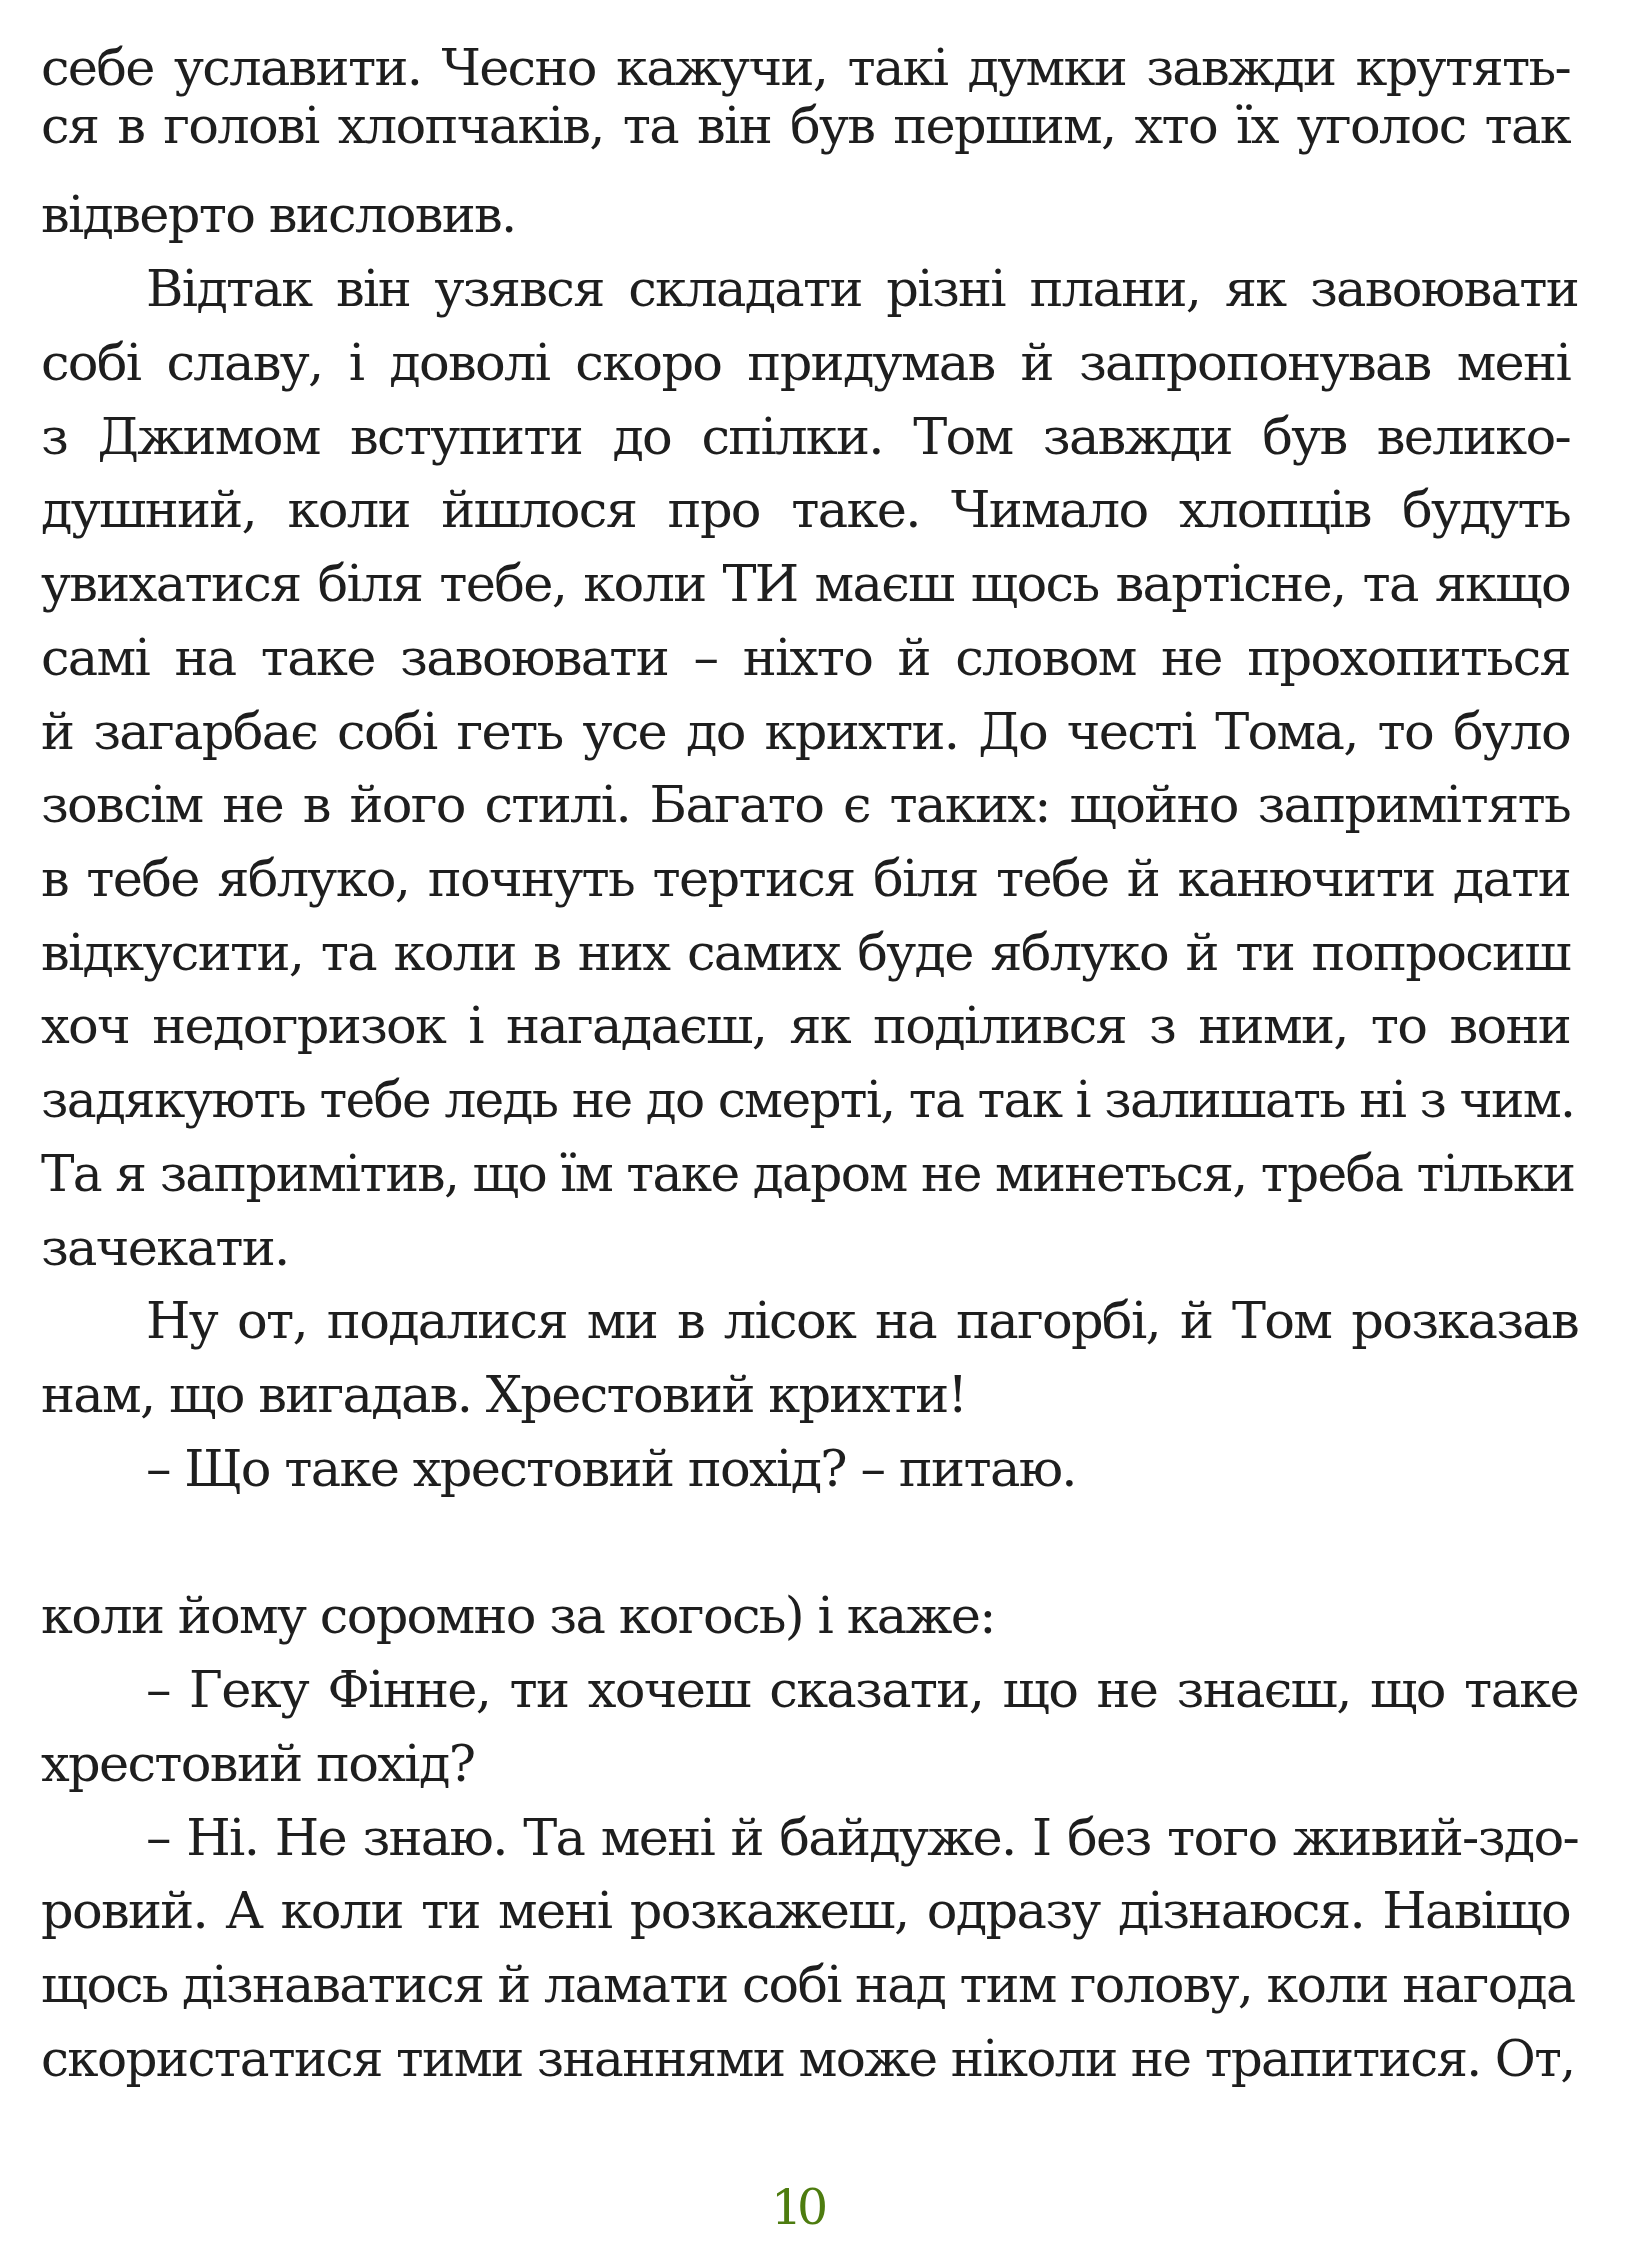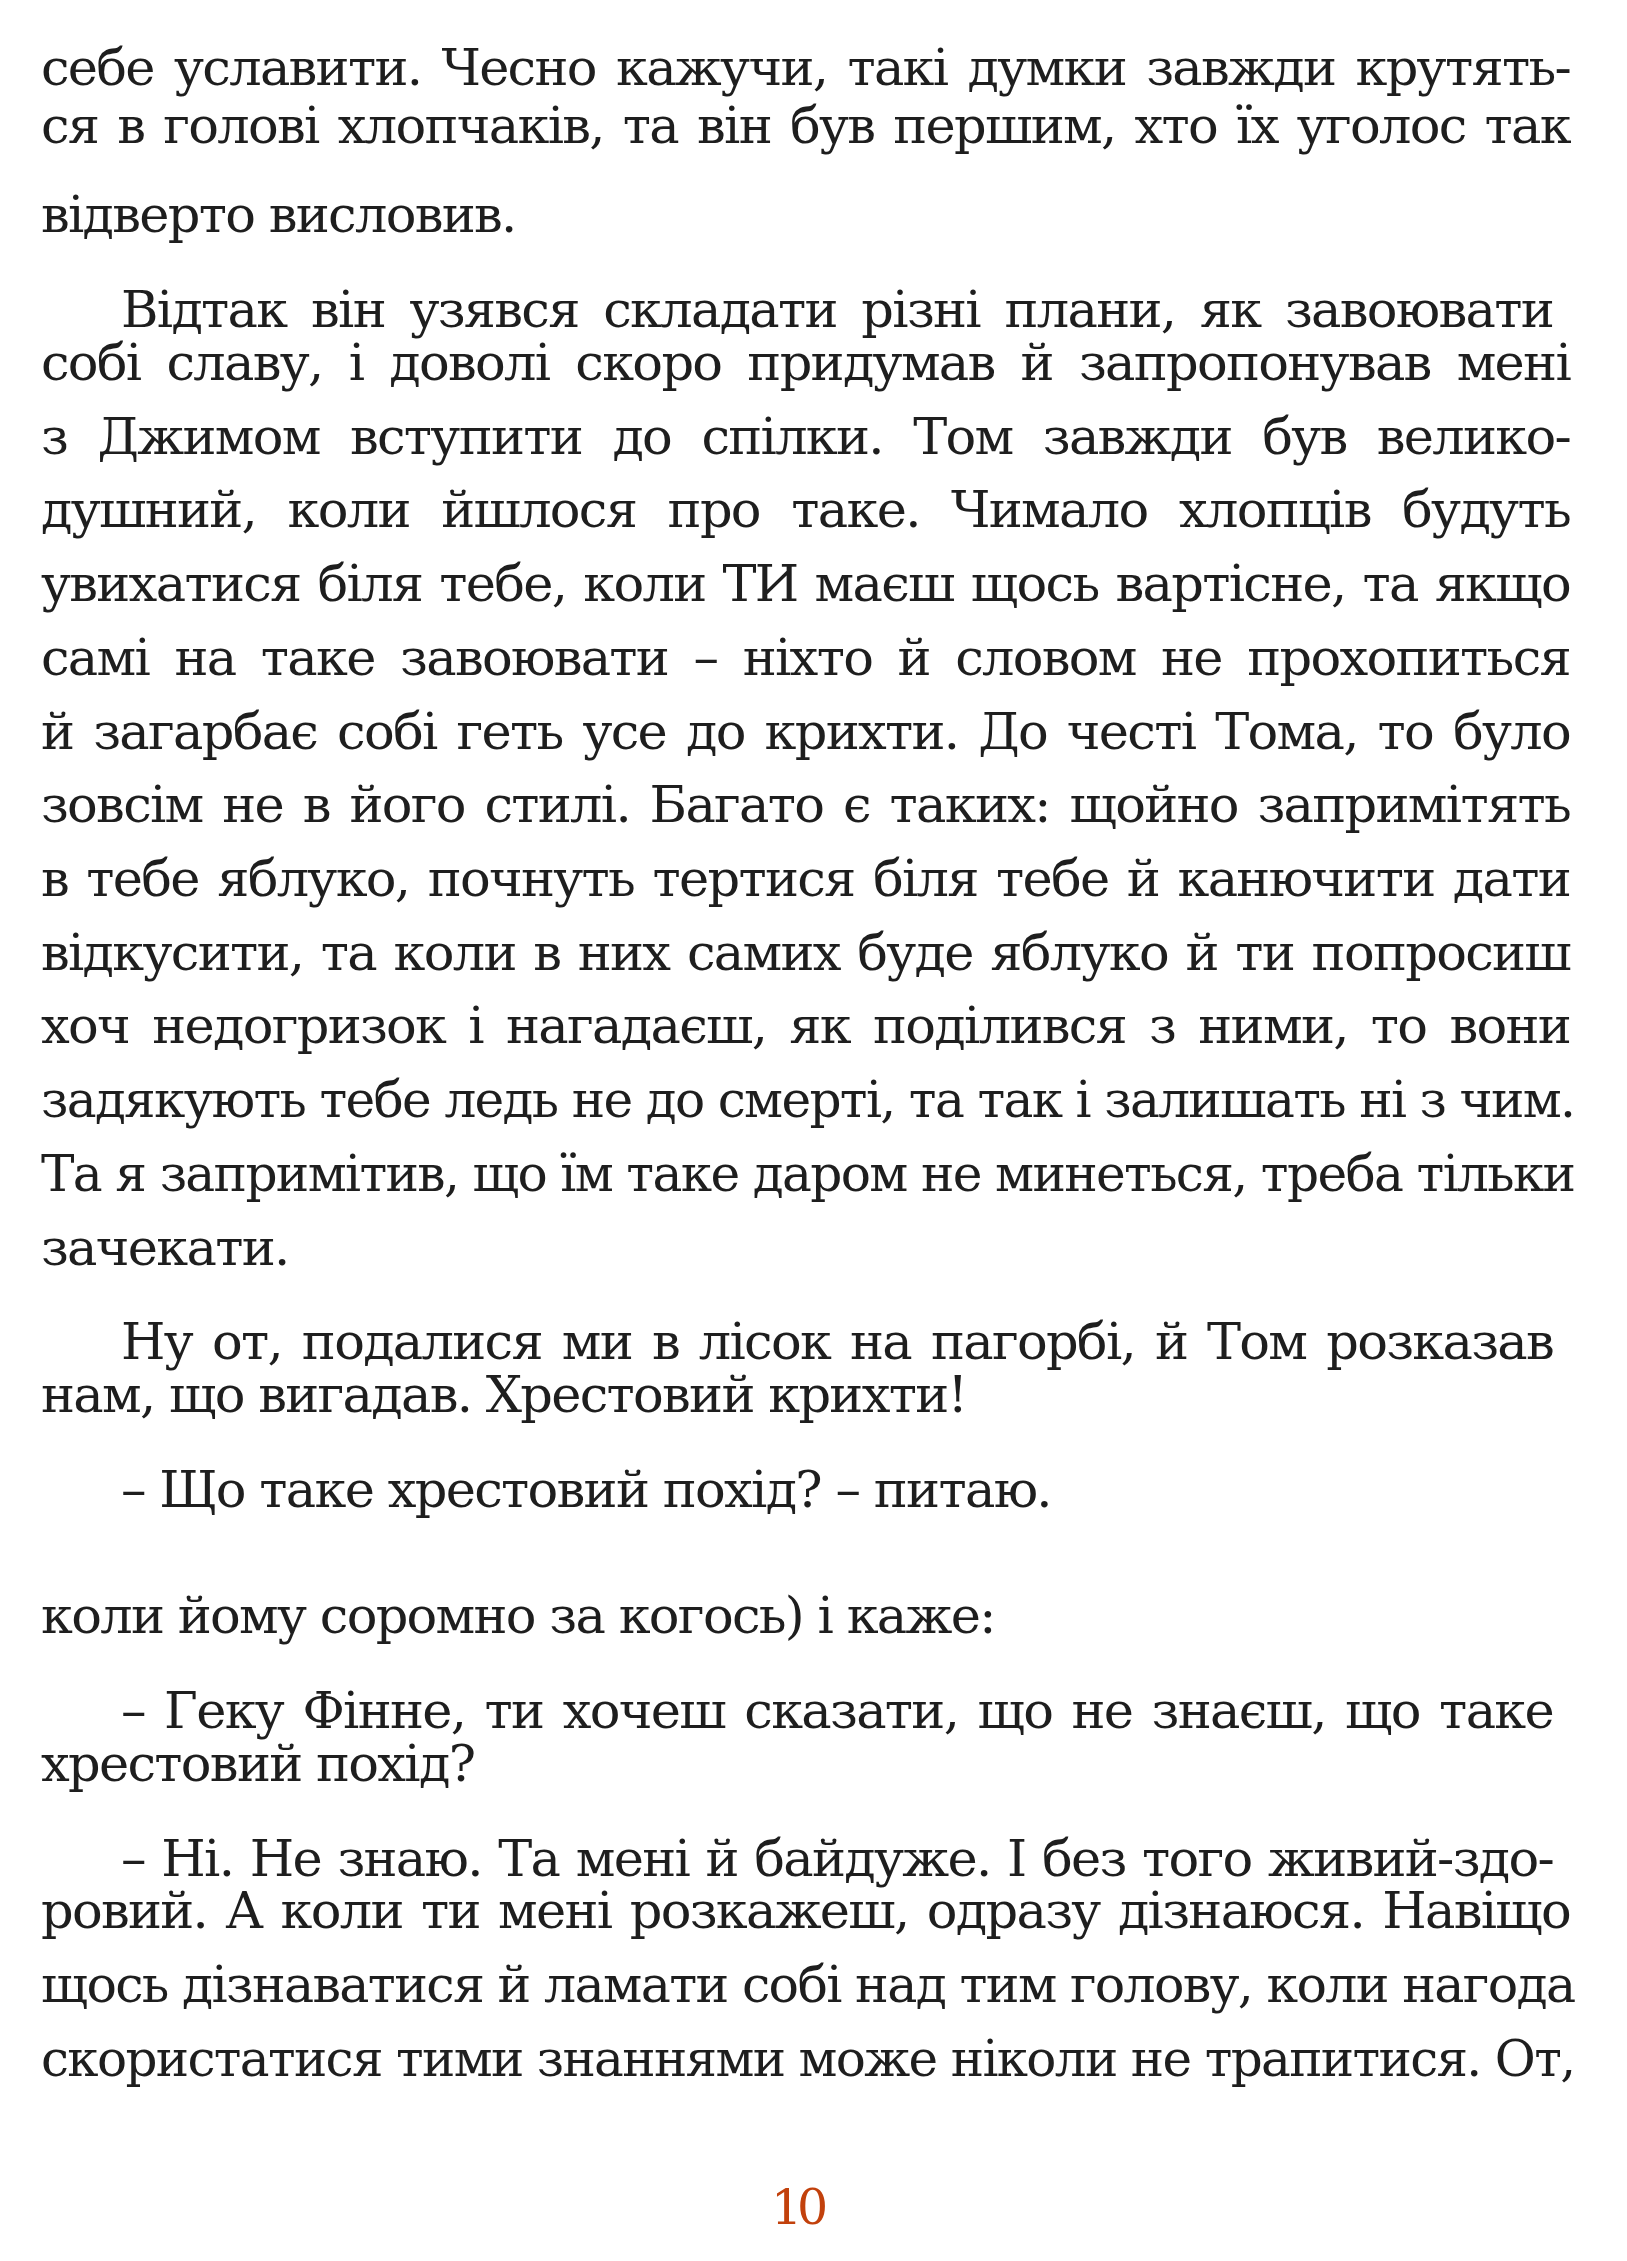--- a/index.html
+++ b/index.html
@@ -14,32 +14,32 @@
     font-size: 51px;
     line-height: 68px;
     color: #1e1e1e;
     white-space: nowrap;
     text-align: justify;
     text-align-last: justify;
     letter-spacing: -1.7px;
     word-spacing: 0px;
     transform-origin: left center;
   }
-  .line.indent { left: 121px; width: 1432px; margin-top: 21px; }
+  .line.indent { left: 146px; width: 1432px; }
   .line.last { text-align-last: left; }
   .pagenum {
     position: absolute;
     left: 763px;
     width: 68px;
     top: 2178px;
     height: 59px;
     font-family: "DejaVu Serif", "Liberation Serif", serif;
     font-size: 49px;
     line-height: 59px;
-    color: #c2410c;
+    color: #4d7c0f;
     text-align: center;
     letter-spacing: -5.1px;
   }
 </style>
 </head>
 <body>
 
 <div class="page">
   <div class="line" style="top:34px">себе уславити. Чесно кажучи, такі думки завжди крутять-</div>
   <div class="line" style="top:92px">ся в голові хлопчаків, та він був першим, хто їх уголос так</div>

